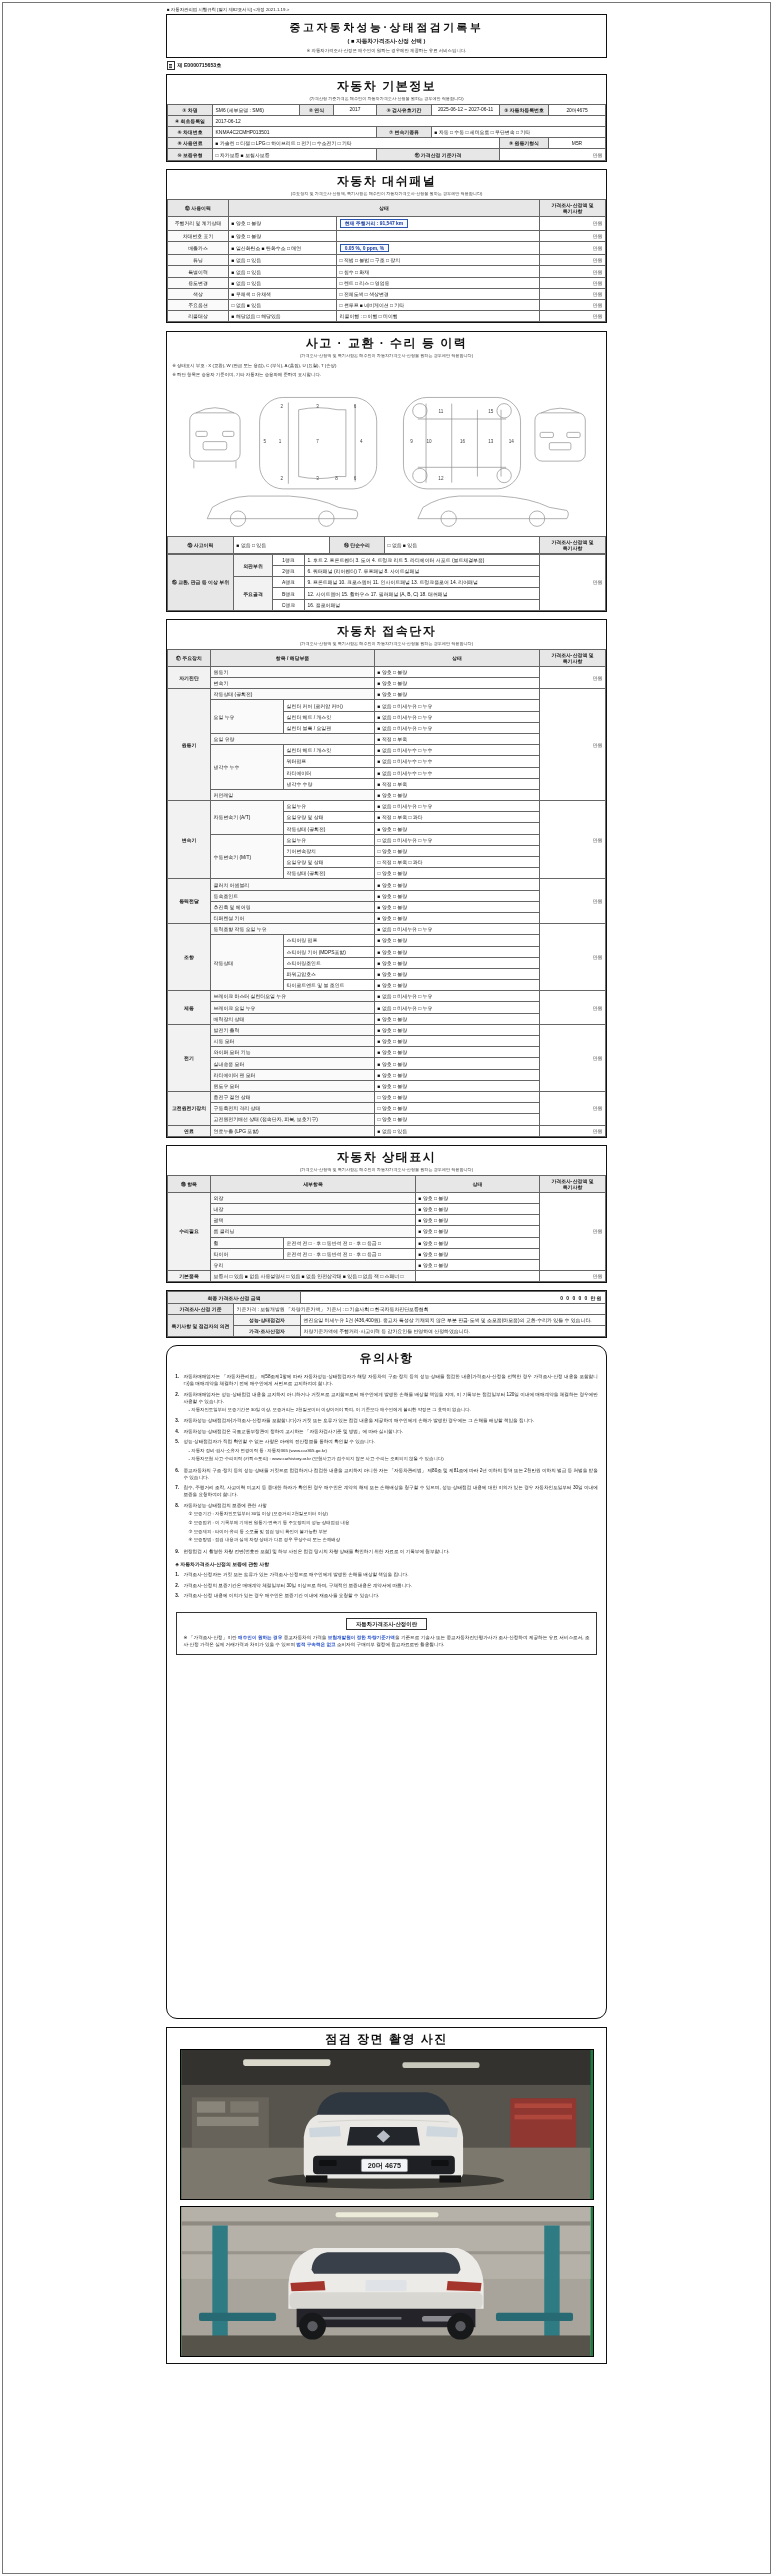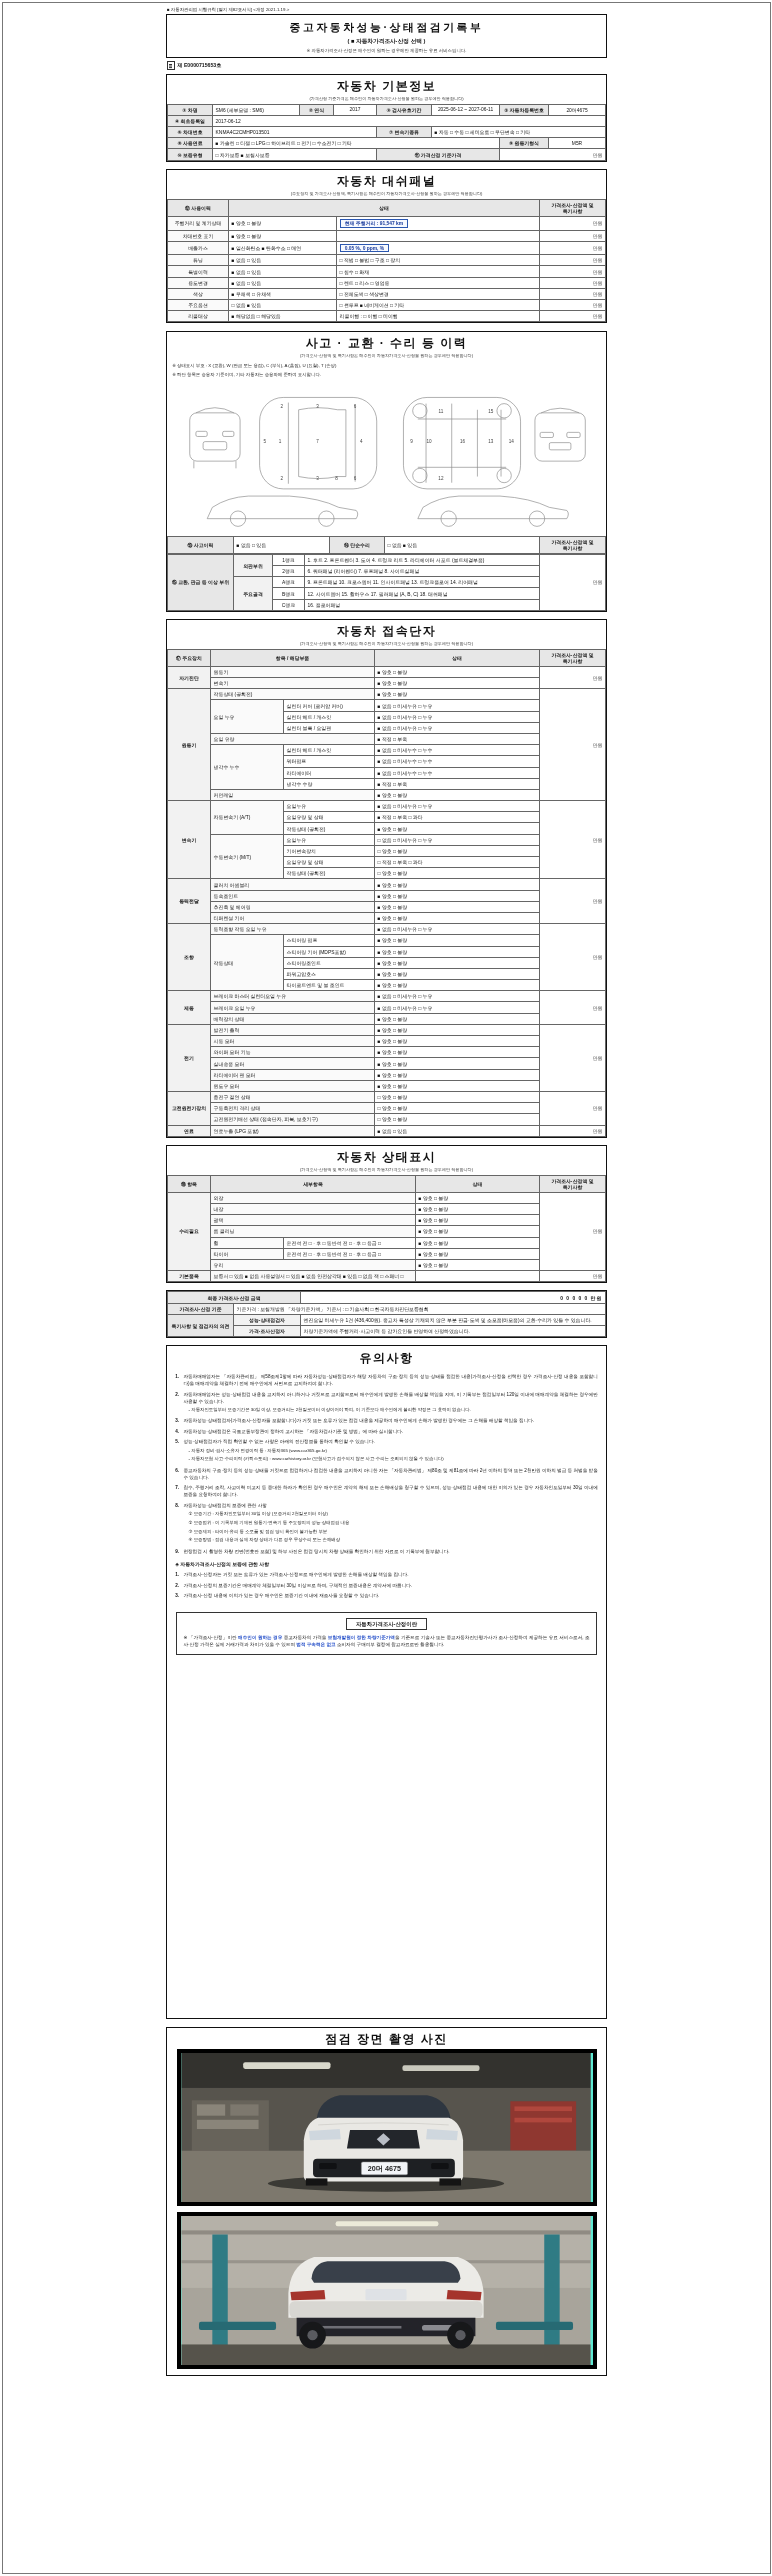--- a/index.html
+++ b/index.html
@@ -25,32 +25,32 @@
   .hd{background:#e7e7e7;text-align:center;font-weight:bold;}
   .grp{background:#f2f2f2;text-align:center;font-weight:bold;}
   .itm{background:#fafafa;}
   .ctr{text-align:center;}
   .mny{text-align:right;vertical-align:bottom;color:#333;font-size:4.6px;}
   .vbox{display:inline-block;border:0.5px solid #2b57b0;color:#16389b;font-weight:bold;padding:0.5px 4.1px;margin-right:3.1px;background:#f6f9ff;}
   .legend{font-size:4.4px;color:#222;padding:3.1px 5.2px 1px;}
   .diagram-wrap{padding:2.1px 5.2px 3.1px;text-align:center;}
   .stack{margin:0;}
   .final-val{text-align:right;font-weight:bold;letter-spacing:1px;}
-  .notice-box{min-height:672px;}
+  .notice-box{min-height:672px;border-radius:11px;}
   .notice-body{padding:5.2px 8.2px 3.1px;}
   .ni{display:flex;font-size:4.6px;line-height:1.55;margin-bottom:3.6px;}
   .nn{width:8.2px;flex:none;font-weight:bold;}
   .nt{flex:1;text-align:justify;}
   .ns{font-size:4.4px;line-height:1.5;margin:-1.5px 0 3.6px 13.4px;color:#222;}
   .nsub{font-size:4.9px;font-weight:bold;margin:6.2px 0 4.1px;}
   .pi-box{border:0.5px solid #333;margin:6.2px 9.3px 7.2px;padding:4.6px 6.2px 5.2px;}
   .pi-title{display:block;margin:0 auto 3.6px;width:max-content;border:0.5px solid #333;padding:1.5px 9.3px;font-weight:bold;font-size:5.4px;text-align:center;}
   .pi-text{font-size:4.6px;line-height:1.65;text-align:justify;}
   .accent{color:#1d49c7;font-weight:bold;}
-  .photo{width:412px;margin:0 auto 6.2px;border:4px solid #000000;background:#5eead4;}
+  .photo{width:412px;margin:0 auto 6.2px;border:1px solid #000000;background:#15803d;}
   .photo svg{display:block;}
   .sign-box{padding:7.2px 8.2px 8.2px;}
   .sign-label{font-weight:bold;font-size:6.2px;letter-spacing:3.1px;margin:1px 0 5.2px 62px;}
   .sign-fee{color:#1d49c7;font-weight:bold;font-size:7.7px;text-align:center;margin:5.2px 0 6.2px;}
   .sign-line{font-size:4.4px;text-align:center;color:#222;margin-top:2.1px;}
   svg text{font-family:"Liberation Sans","DejaVu Sans",sans-serif;}
 </style>
 </head>
 <body>
 

